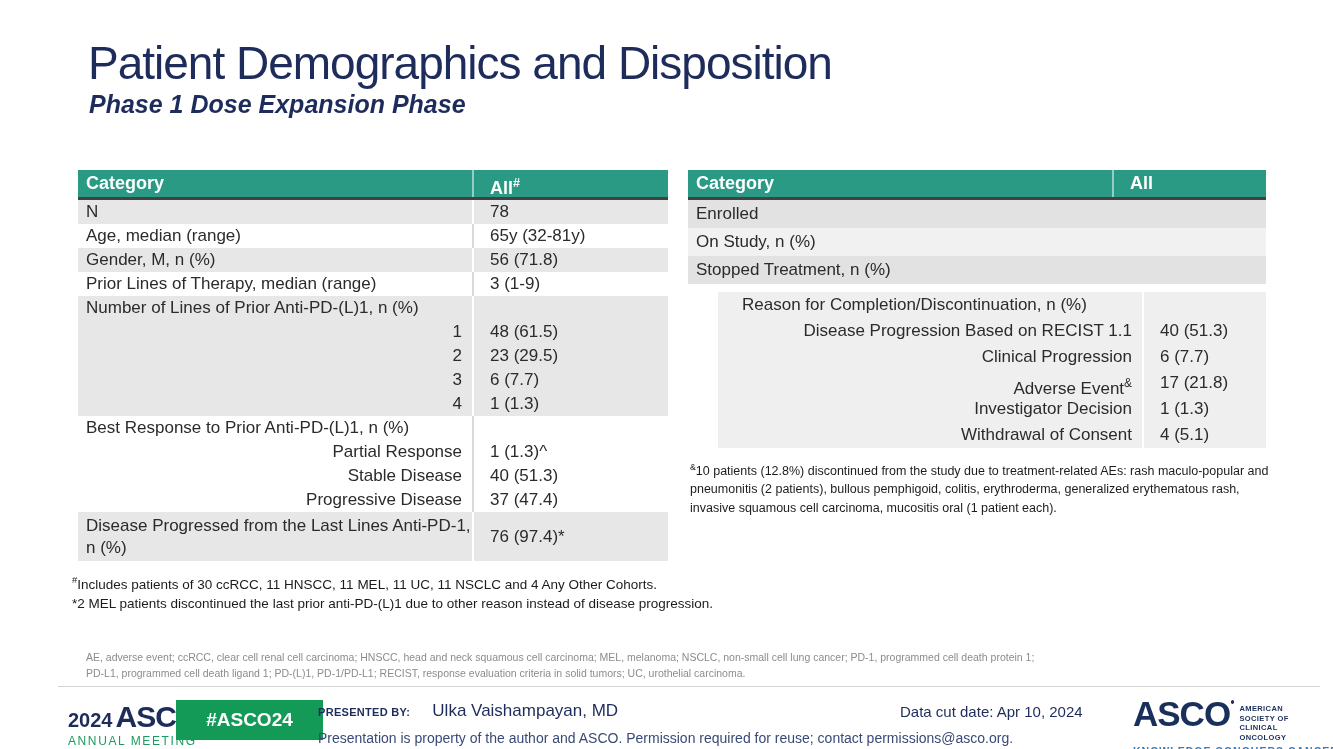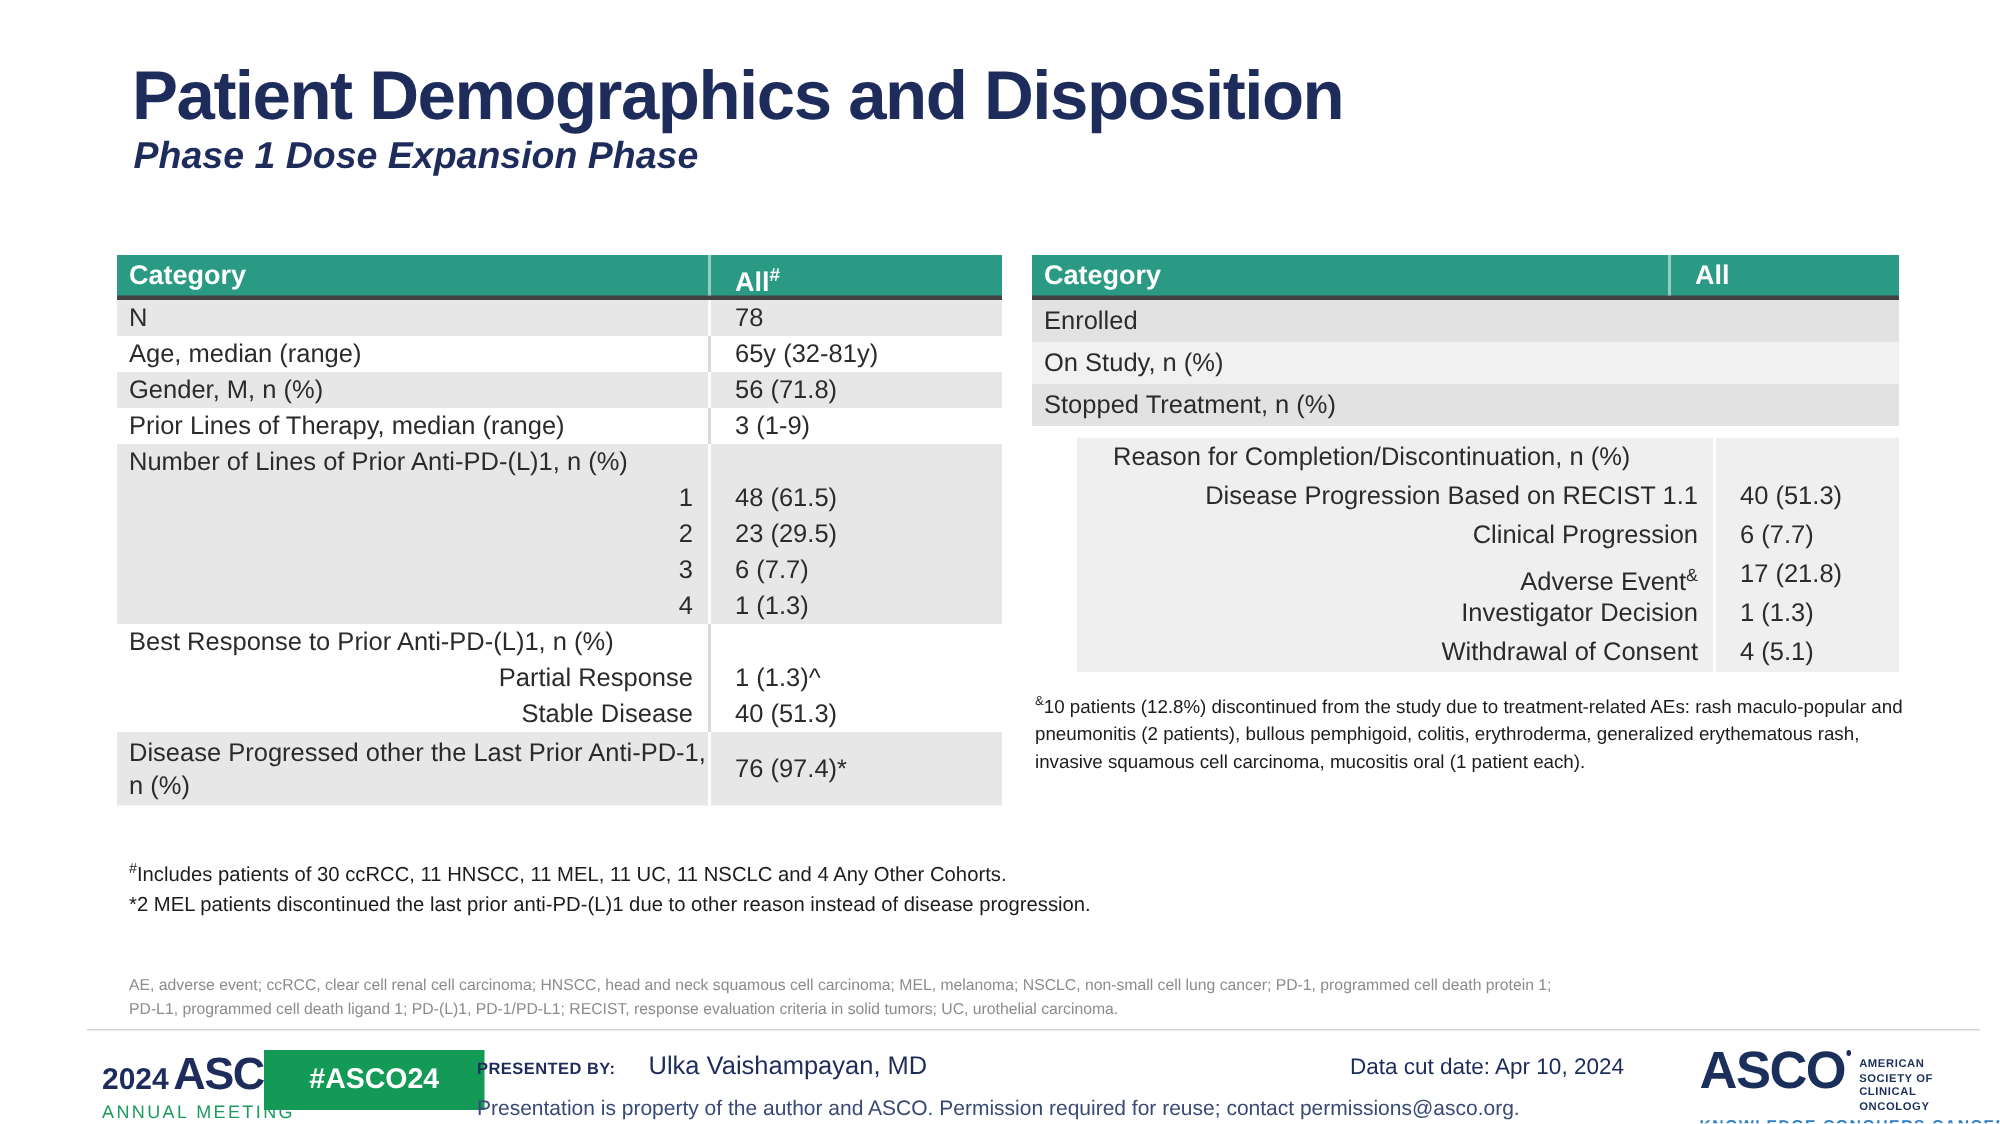--- a/index.html
+++ b/index.html
@@ -2,21 +2,21 @@
 <html><head>
 <meta charset="utf-8">
 <style>
   html,body{margin:0;padding:0;background:#ffffff;}
   #slide{
     position:relative; width:1333px; height:749px; background:#ffffff; overflow:hidden;
     font-family:"Liberation Sans","DejaVu Sans",sans-serif; color:#222222;
   }
   
   #title{
-    position:absolute; left:88px; top:36px; font-size:46px; font-weight:bold;
+    position:absolute; left:88px; top:36px; font-size:46px; font-weight:normal;
     color:#1e2c5c; letter-spacing:-1px; white-space:nowrap;text-align:center;
   }
   #subtitle{
     position:absolute; left:89px; top:90px; font-size:25px; font-weight:bold; font-style:italic;
     color:#1e2c5c; white-space:nowrap;
   }
   
   .tbl{position:absolute; top:170px; font-size:17px; line-height:24px; color:#2b2b2b;}
   #tbl-left{left:78px;  width:590px;}
   #tbl-right{left:688px; width:578px;}
@@ -40,21 +40,21 @@
   .sub .cat{text-align:right; padding-right:10px; padding-left:0;}
   .grp-title{padding-left:8px;}
   #tbl-right .grp-title{padding-left:24px;}
   .tall{height:49px;}
   .tall .cat{white-space:normal; line-height:22px; padding-top:3px;}
   .tall .val{line-height:49px;}
   sup{font-size:70%;}
   
   #fn-right{position:absolute; left:690px; top:458px; width:584px; font-size:12.5px;
             line-height:18.3px; color:#1c1c1c;}
-  #fn-left{position:absolute; left:86px; top:570px; font-size:13.5px; line-height:19.5px; color:#1c1c1c;}
+  #fn-left{position:absolute; left:72px; top:570px; font-size:13.5px; line-height:19.5px; color:#1c1c1c;}
   #abbrev{position:absolute; left:86px; top:650px; width:1155px; font-size:10.5px;
           line-height:15.5px; color:#8c8c8c;}
   #rule{position:absolute; left:58px; top:686px; width:1262px; height:1px; background:#d4d4d4;}
   #meeting-logo{position:absolute; left:68px; top:700px; white-space:nowrap;}
   #meeting-logo .yr{font-size:20px; font-weight:bold; color:#1e2c5c; vertical-align:baseline;}
   #meeting-logo .org{font-size:30px; font-weight:bold; color:#1e2c5c; letter-spacing:-1px; margin-left:3px;}
   .tm-dot{display:inline-block; width:4px; height:4px; border-radius:50%; background:#1e2c5c;
           vertical-align:top; margin-top:2px; margin-left:1px;}
   #meeting-logo .sub{font-size:12px; color:#1d9b5f; letter-spacing:1.6px; margin-top:0px;}
   #hashtag-box{position:absolute; left:176px; top:700px; width:147px; height:40px; background:#149a57;
@@ -132,24 +132,28 @@
         <div class="cell val"></div>
       </div>
       <div class="row h24 dg sub">
         <div class="cell cat">Partial Response</div>
         <div class="cell val">1 (1.3)^</div>
       </div>
       <div class="row h24 dg sub">
         <div class="cell cat">Stable Disease</div>
         <div class="cell val">40 (51.3)</div>
       </div>
+      <div class="row h24 dg sub">
+        <div class="cell cat">Progressive Disease</div>
+        <div class="cell val">37 (47.4)</div>
+      </div>
     </div>
 
     <div class="row tall bg-gray dw">
-      <div class="cell cat">Disease Progressed other the Last Prior Anti-PD-1, n (%)</div>
+      <div class="cell cat">Disease Progressed from the Last Lines Anti-PD-1, n (%)</div>
       <div class="cell val">76 (97.4)*</div>
     </div>
   </div>
 
   <div class="tbl" id="tbl-right">
     <div class="thead">
       <div class="cell cat">Category</div>
       <div class="cell val">All</div>
     </div>
 

